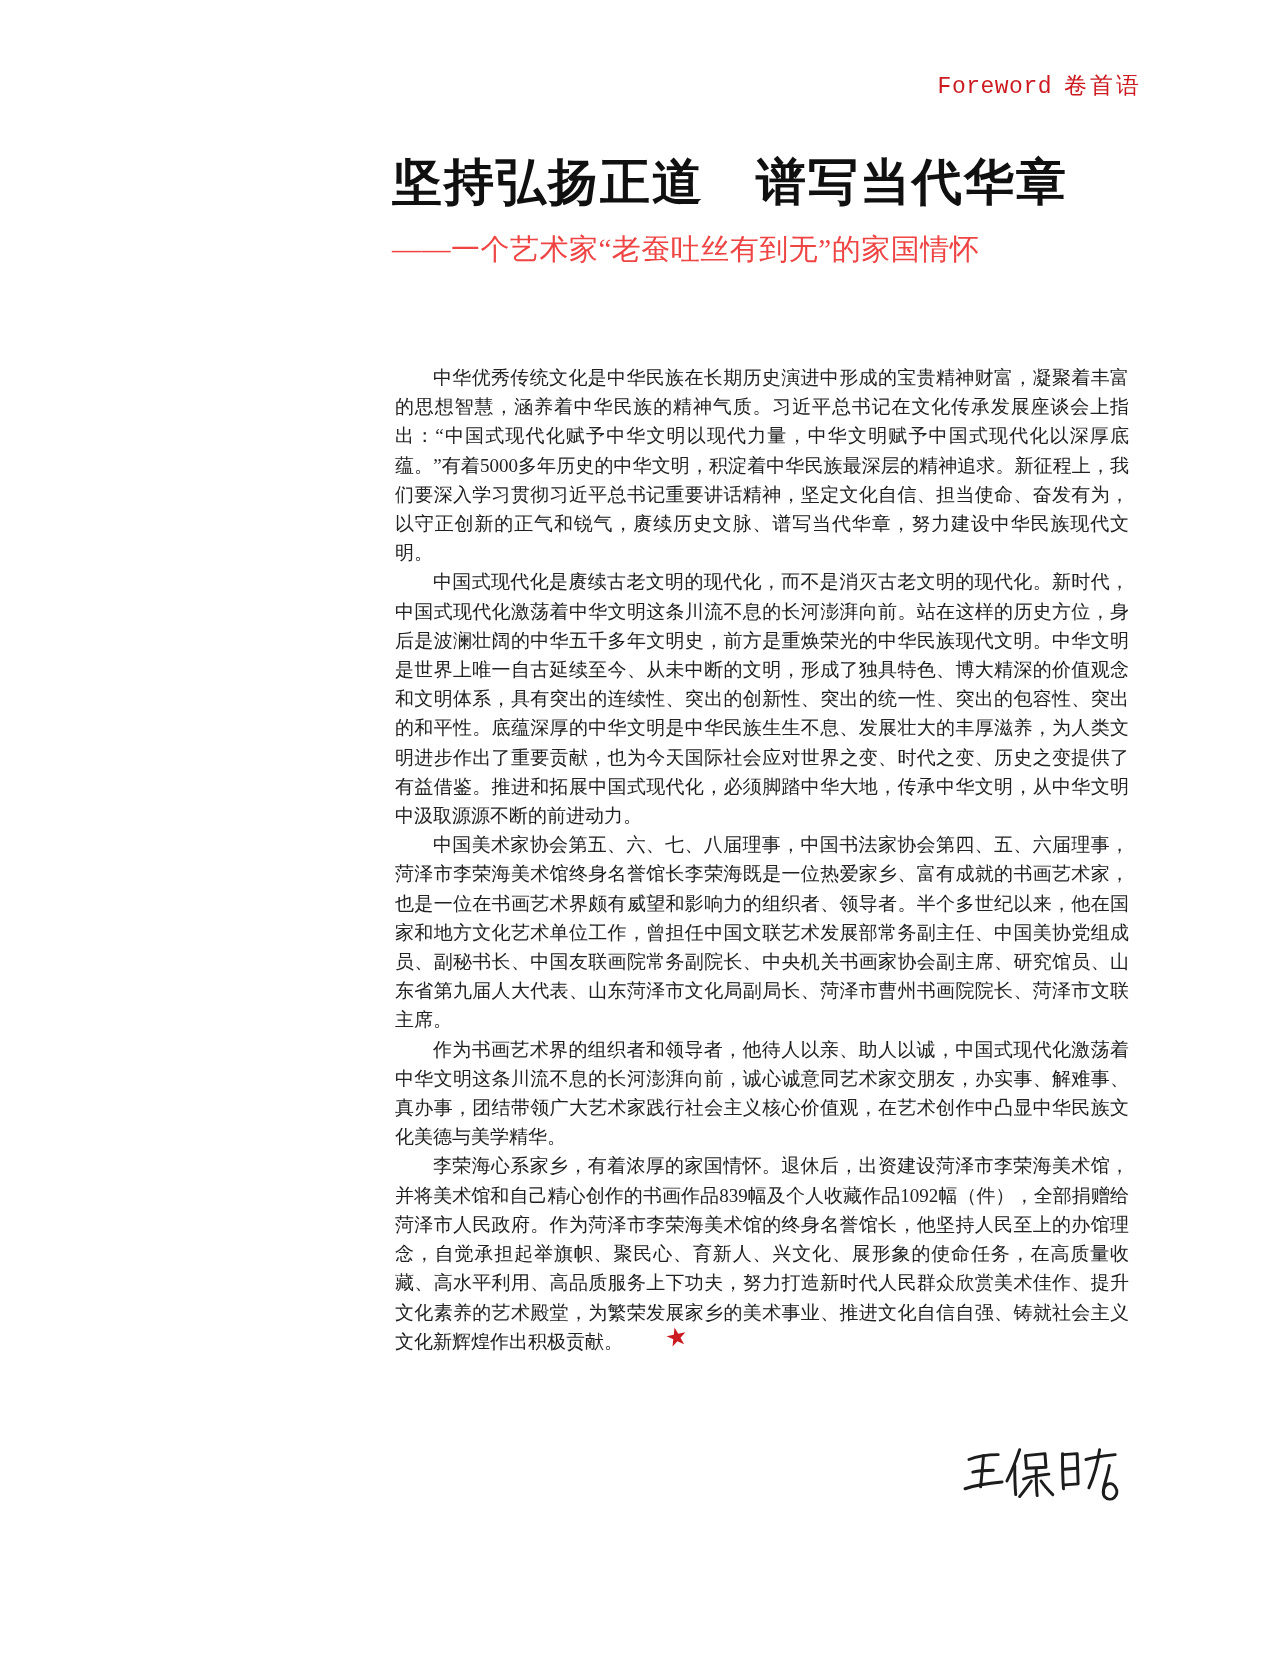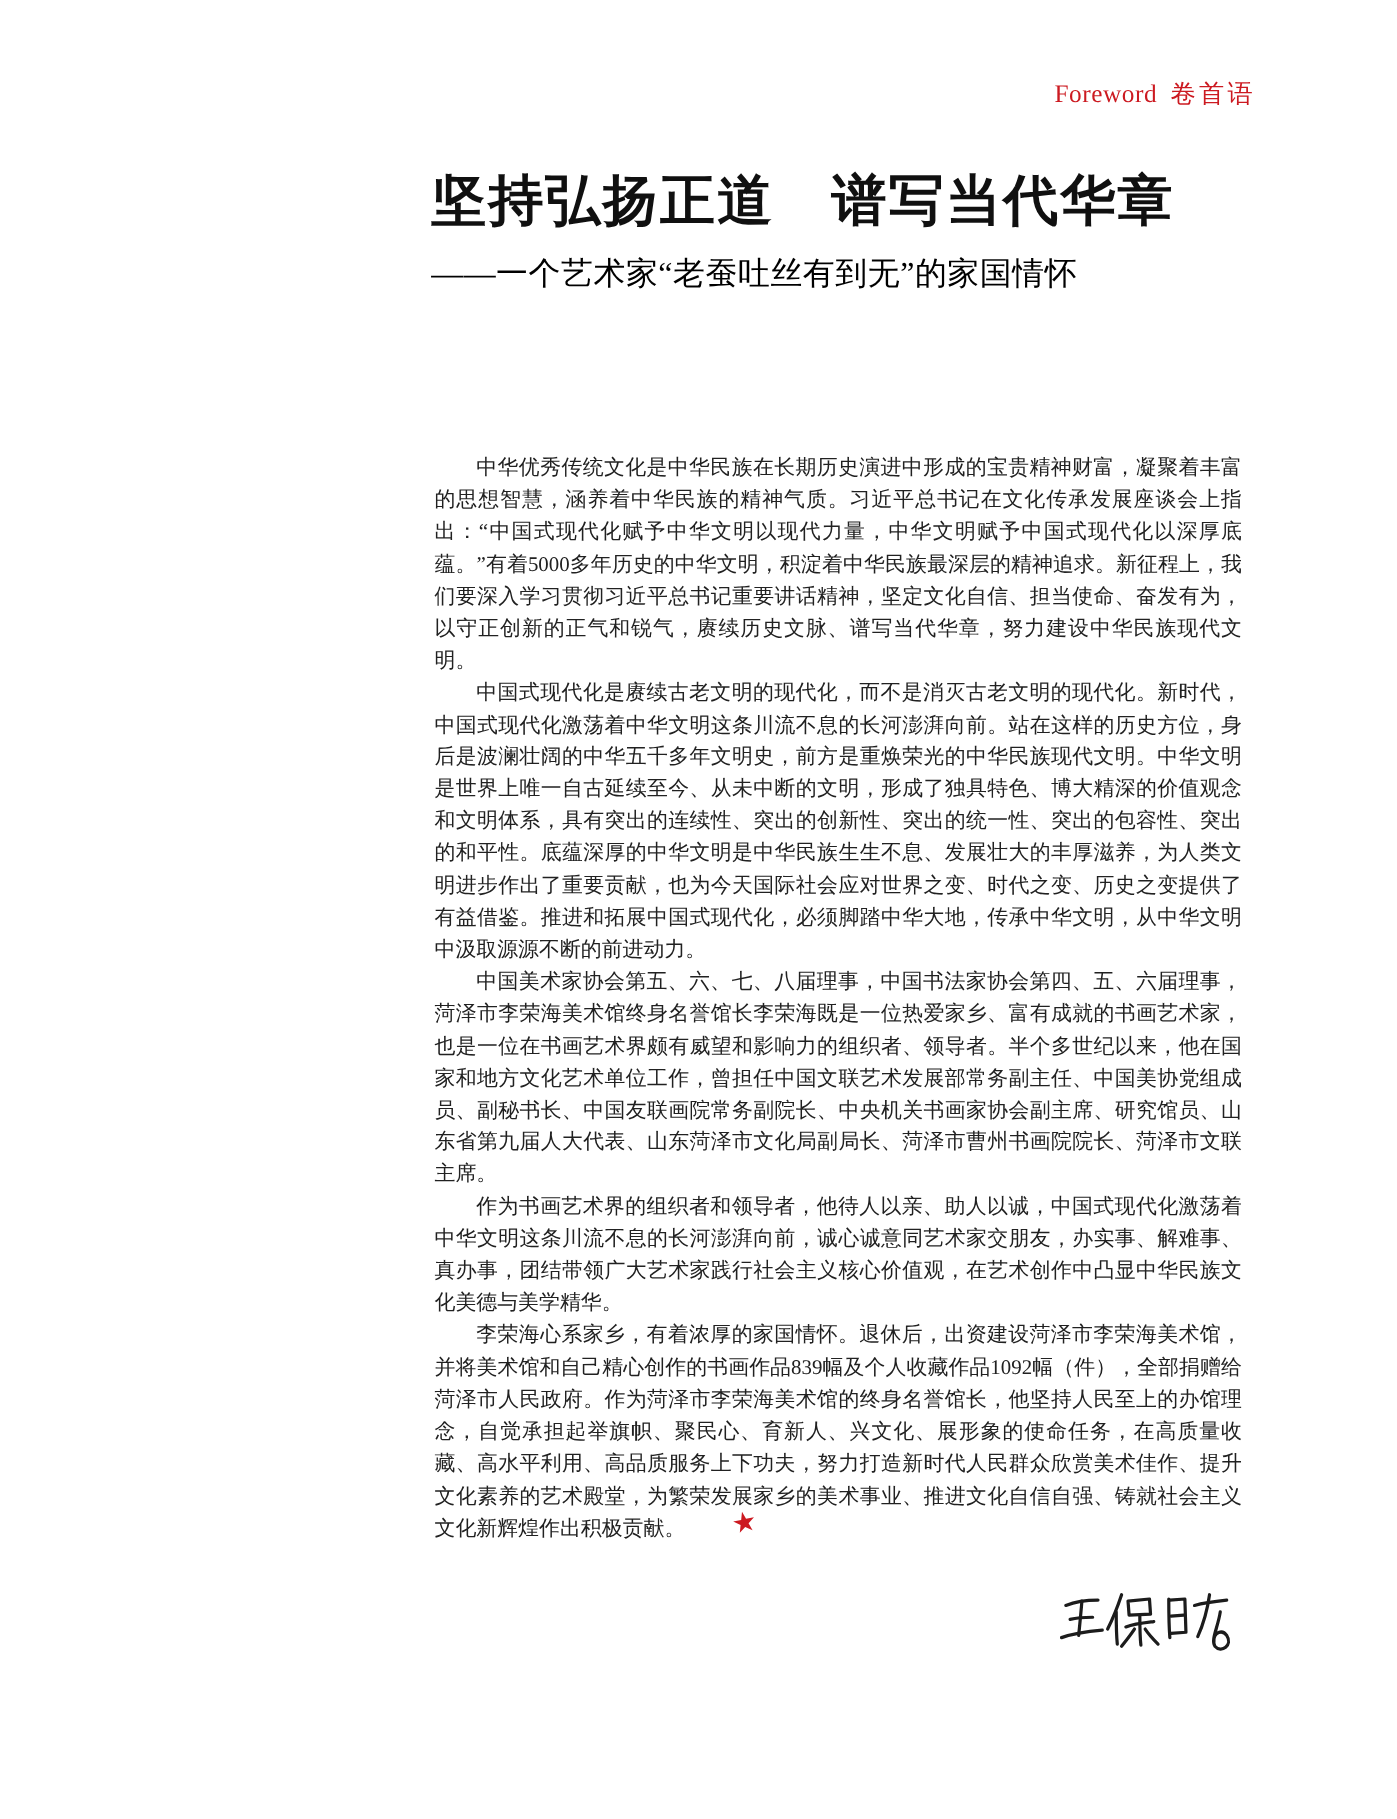--- a/index.html
+++ b/index.html
@@ -13,21 +13,21 @@
     height: 1654px;
     background: #ffffff;
     position: relative;
     font-family: "Liberation Serif", "DejaVu Serif", serif;
     overflow: hidden;
   }
   .foreword-label {
     position: absolute;
     top: 70px;
     right: 128px;
-    font-family: Liberation Serif, serif;
+    font-family: Liberation Mono, monospace;
     font-size: 23px;
     color: var(--accent);
     letter-spacing: 0.5px;
     white-space: nowrap;
   }
   .foreword-label .zh { margin-left: 12px; letter-spacing: 3px; }
   .page-title {
     position: absolute;
     left: 392px;
     top: 152px;
@@ -41,34 +41,33 @@
   }
   .title-gap { display: inline-block; width: 52px; }
   .page-subtitle {
     position: absolute;
     left: 392px;
     top: 231px;
     margin: 0;
     font-size: 29px;
     line-height: 1.3;
     font-weight: 400;
-    color: #000000;
+    color: #ef4444;
     letter-spacing: 0.5px;
     white-space: nowrap;
   }
   .article {
     position: absolute;
     left: 395px;
     top: 363px;
     width: 734px;
     font-size: 19px;
     line-height: 29.2px;
     text-align: justify;
     color: var(--text);
-    margin-top: 48px;
   }
   .article p { margin: 0; text-indent: 2em; }
   .end-star {
     color: var(--accent);
     display: inline-block;
     transform: rotate(-12deg);
     font-size: 22px;
     margin-left: 5px;
     line-height: 1;
   }

